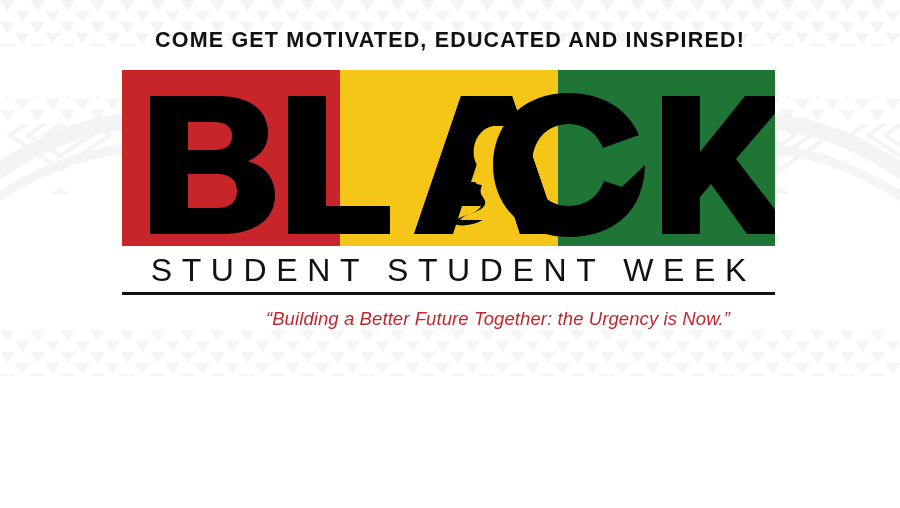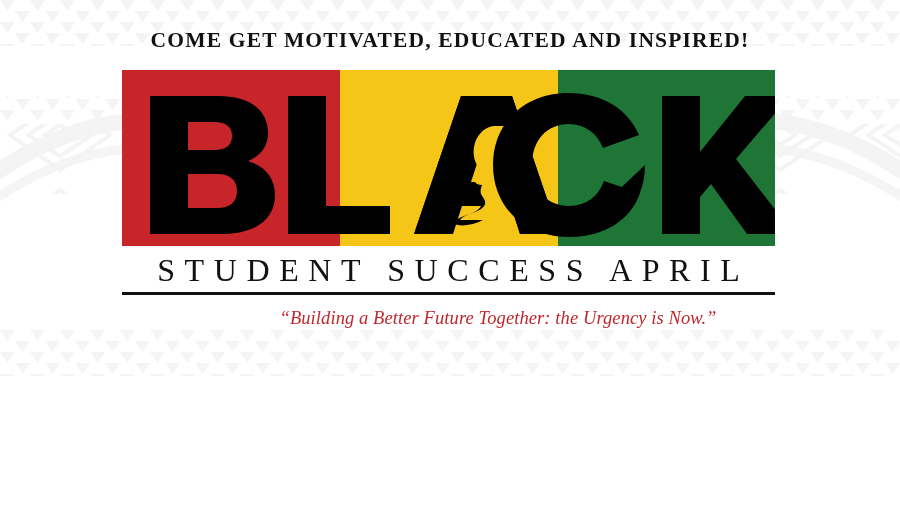--- a/index.html
+++ b/index.html
@@ -10,21 +10,20 @@
   body {
     font-family: "Liberation Sans", sans-serif;
   }
 
   #poster {
     position: relative;
     width: 900px;
     height: 376px;
     overflow: hidden;
     background: #86efac;
-    font-family: Liberation Serif, serif;
   }
 
   
   #pattern-layer {
     position: absolute;
     inset: 0;
     width: 900px;
     height: 508px;
     pointer-events: none;
   }
@@ -276,21 +275,21 @@
                  C 410 120 425 136 447 136
                  C 464 136 476 127 482 111
                  L 518 123
                  C 509 150 482 167 447 167 Z"></path>
 
         <path d="M 540 26 L 578 26 L 578 82 L 623 26 L 668 26 L 614 89 L 672 164 L 625 164 L 589 114 L 578 127 L 578 164 L 540 164 Z"></path>
       </g>
     </svg>
   </div>
 
-  <div id="ssw-line">STUDENT SUCCESS APRIL</div>
+  <div id="ssw-line">STUDENT STUDENT WEEK</div>
   <div id="ssw-rule"></div>
 
   <div id="tagline">“Building a Better Future Together: the Urgency is Now.”</div>
 
 
   <div id="bottom-bar">
     <div class="bottom-block" id="bottom-red" style="background:#C8252B"></div>
     <div class="bottom-block" id="bottom-yellow" style="background:#F5C518"></div>
     <div class="bottom-block" id="bottom-green" style="background:#1E7536"></div>
   </div>

